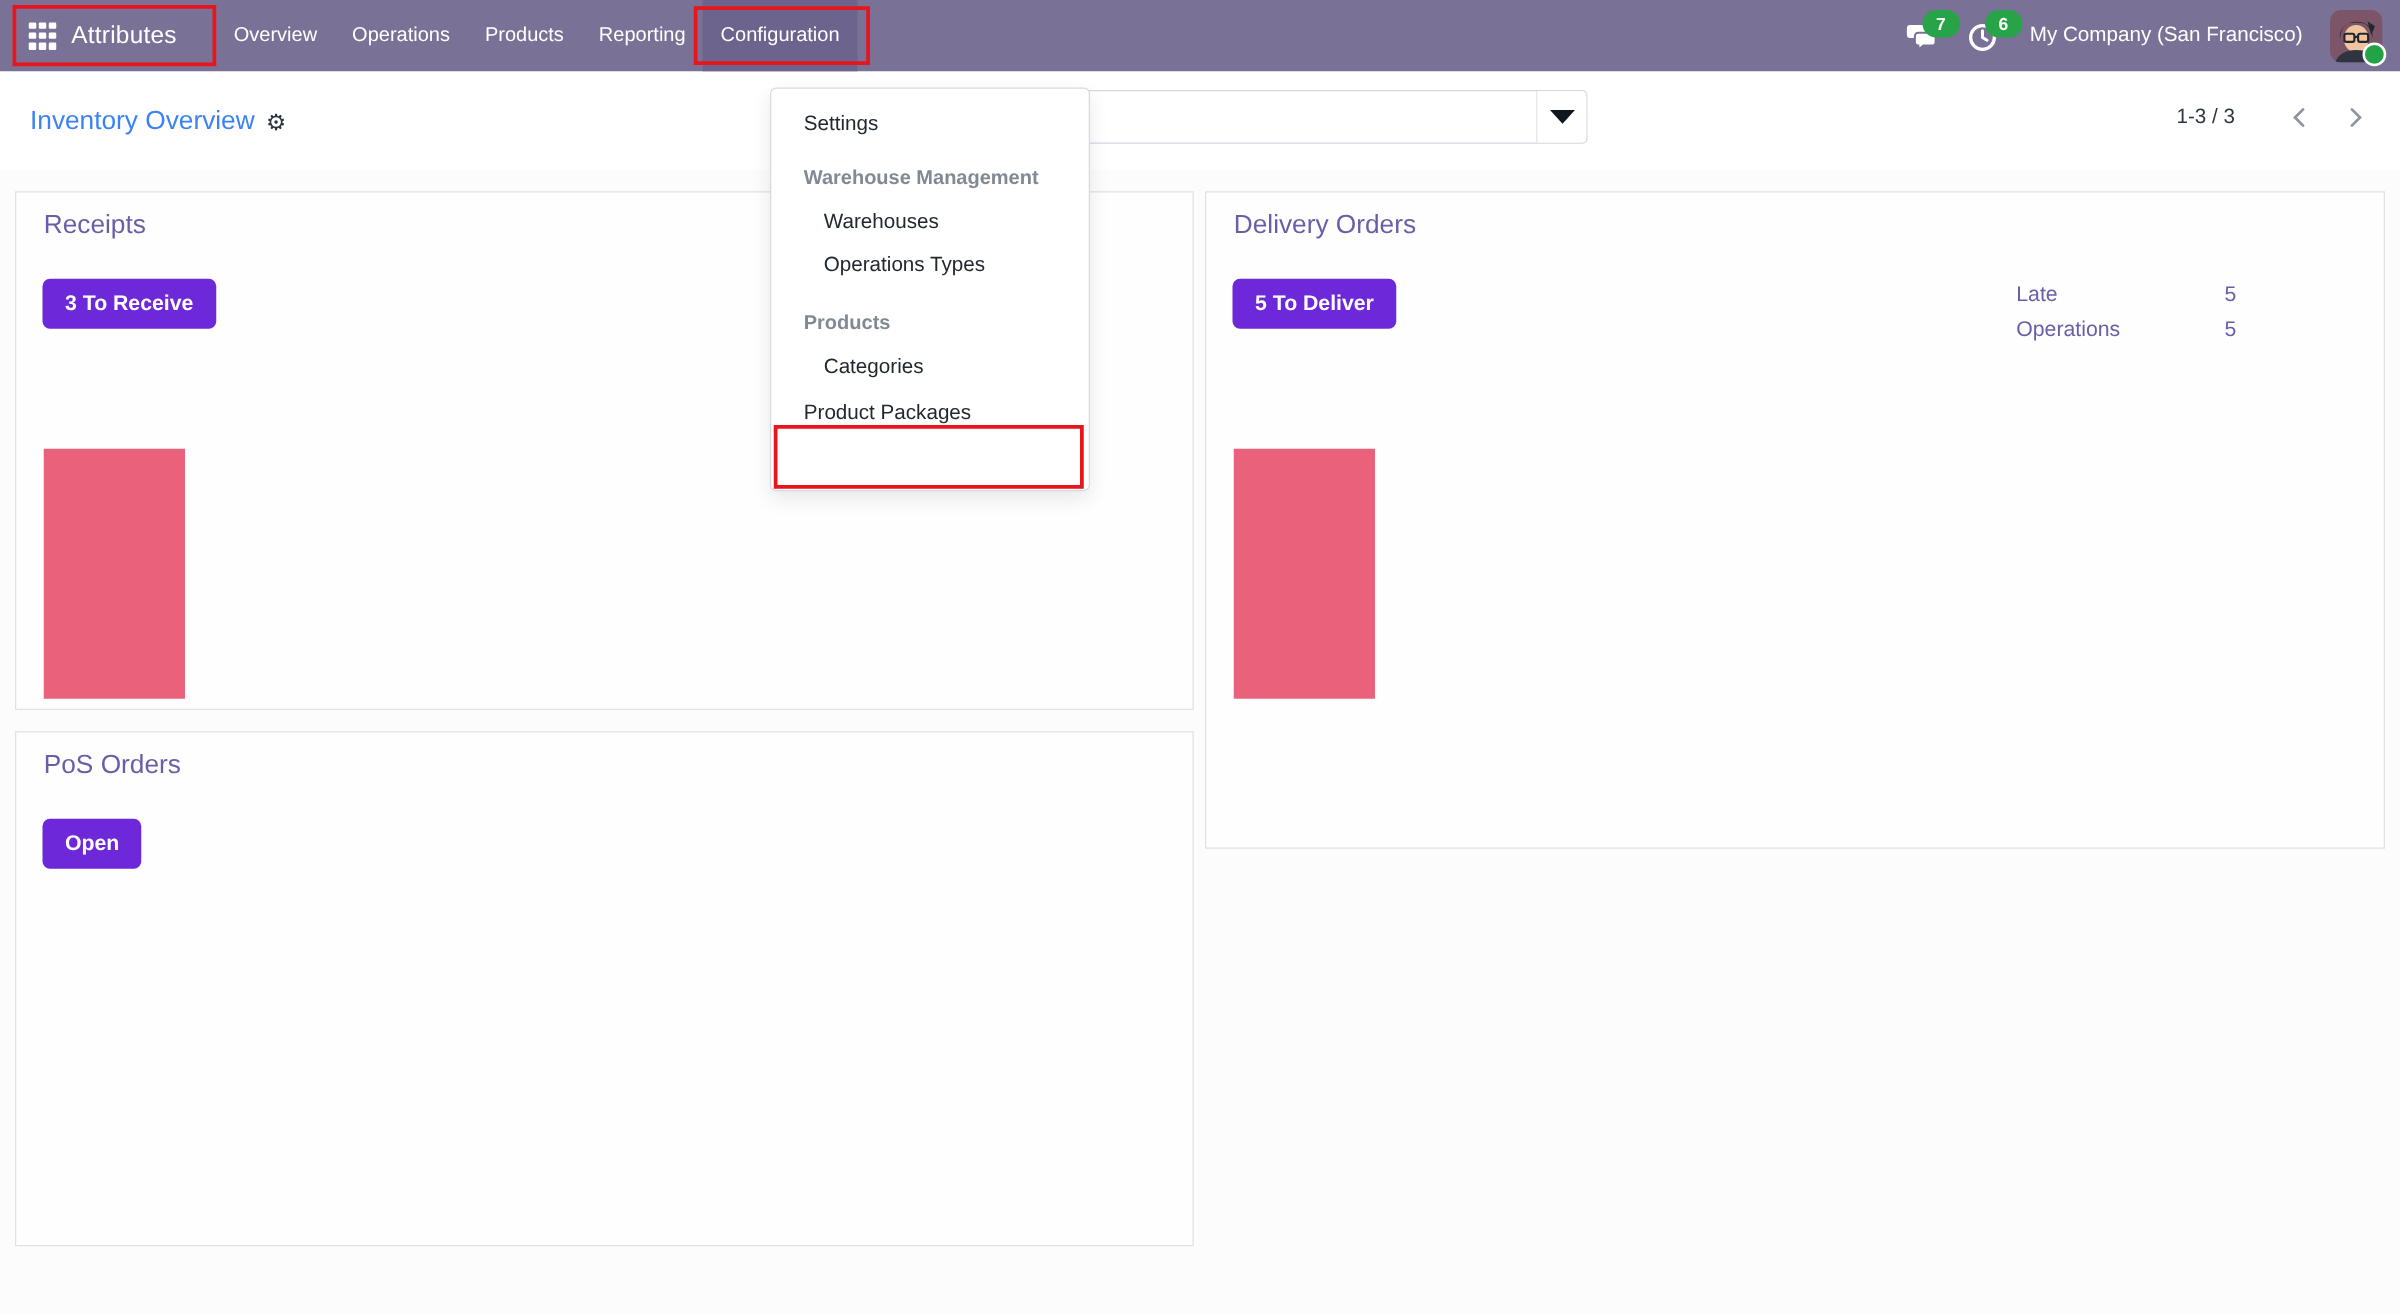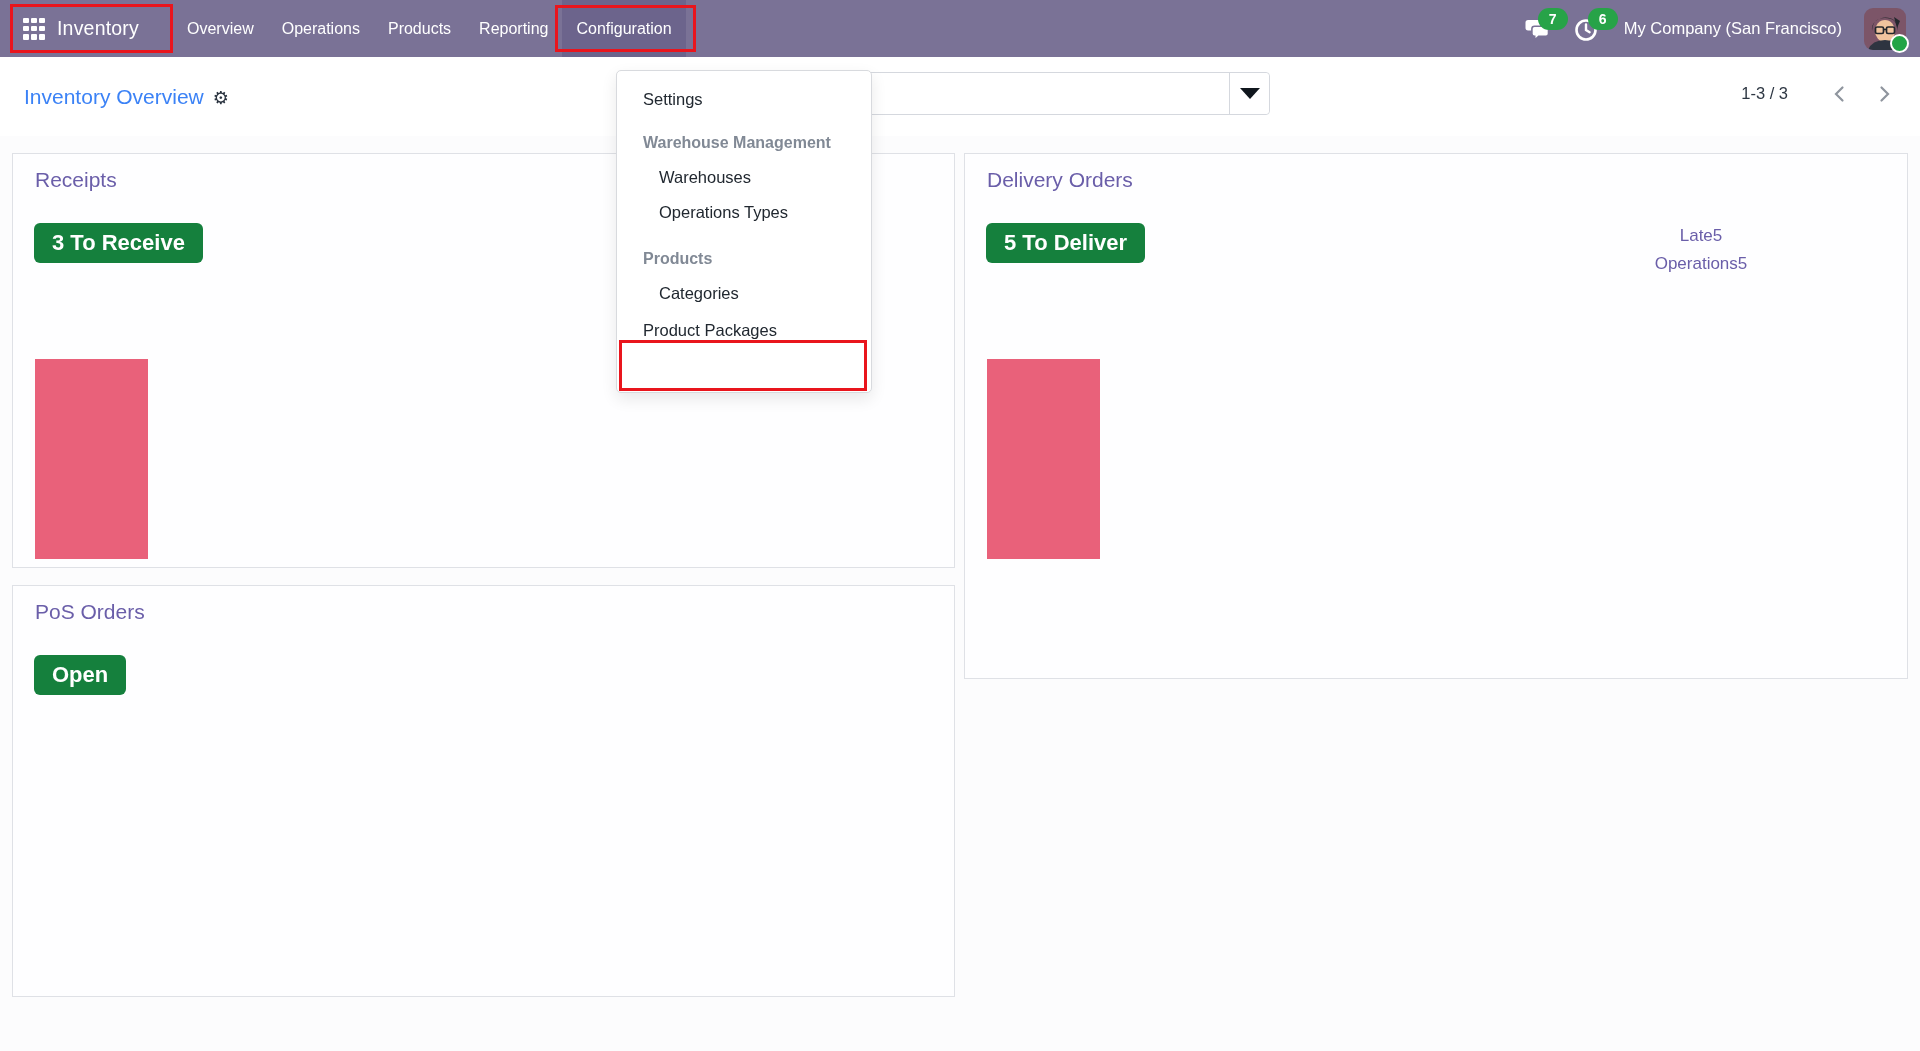--- a/index.html
+++ b/index.html
@@ -92,46 +92,46 @@
   .dd-header.second { margin-top:12px; }
 
   
   .card { position:absolute; background:#fefeff; border:1px solid #dfe1e6; }
   .card-receipts { left:12px;  top:153px; width:943px; height:415px; }
   .card-delivery { left:964px; top:153px; width:944px; height:526px; }
   .card-pos      { left:12px;  top:585px; width:943px; height:412px; }
   .card-title { position:absolute; left:22px; top:14px; font-size:21px; font-weight:500; color:#6a5ea9; }
   .card-btn {
     position:absolute; left:21px; top:69px; height:40px; padding:0 18px;
-    background:#15803d; color:#fff; border:none; border-radius:6px;
-    font-size:22px; font-weight:600; font-family:inherit; cursor:pointer; white-space:nowrap;
+    background:#6d28d9; color:#fff; border:none; border-radius:6px;
+    font-size:17px; font-weight:600; font-family:inherit; cursor:pointer; white-space:nowrap;
   }
   .graph-bar { position:absolute; left:22px; top:205px; width:113px; height:200px; cursor:pointer; }
-  .stats { position:absolute; right:118px; top:70px; width:176px; display:flex; flex-direction:column; gap:4px;align-items:center; }
+  .stats { position:absolute; right:118px; top:70px; width:176px; display:flex; flex-direction:column; gap:4px; }
   .stat-row { display:flex; justify-content:space-between; font-size:17px; color:#6a5ea9; line-height:24px; cursor:pointer; }
 </style>
 </head>
 <body>
 
 <div class="screen">
 
   <nav class="navbar">
     <div class="brand-wrap">
       <span class="apps-grid">
         <span></span>
           <span></span>
           <span></span>
           <span></span>
           <span></span>
           <span></span>
           <span></span>
           <span></span>
           <span></span>
       </span>
-      <span class="brand-label">Inventory</span>
+      <span class="brand-label">Attributes</span>
       <div class="annotation-box ann-inventory" style="border-color: rgb(233, 21, 29);"></div>
     </div>
     <div class="nav-items">
       <div class="nav-item">Overview</div>
       <div class="nav-item">Operations</div>
       <div class="nav-item">Products</div>
       <div class="nav-item">Reporting</div>
       <div class="nav-item active">
         <span>Configuration</span>
         <div class="annotation-box ann-config" style="border-color: rgb(233, 21, 29);"></div>

